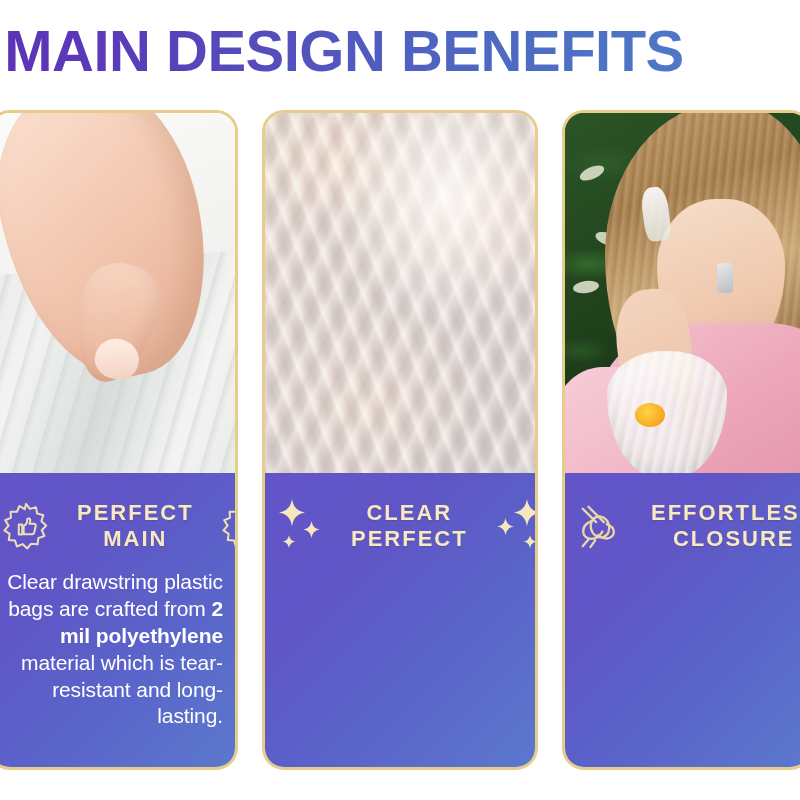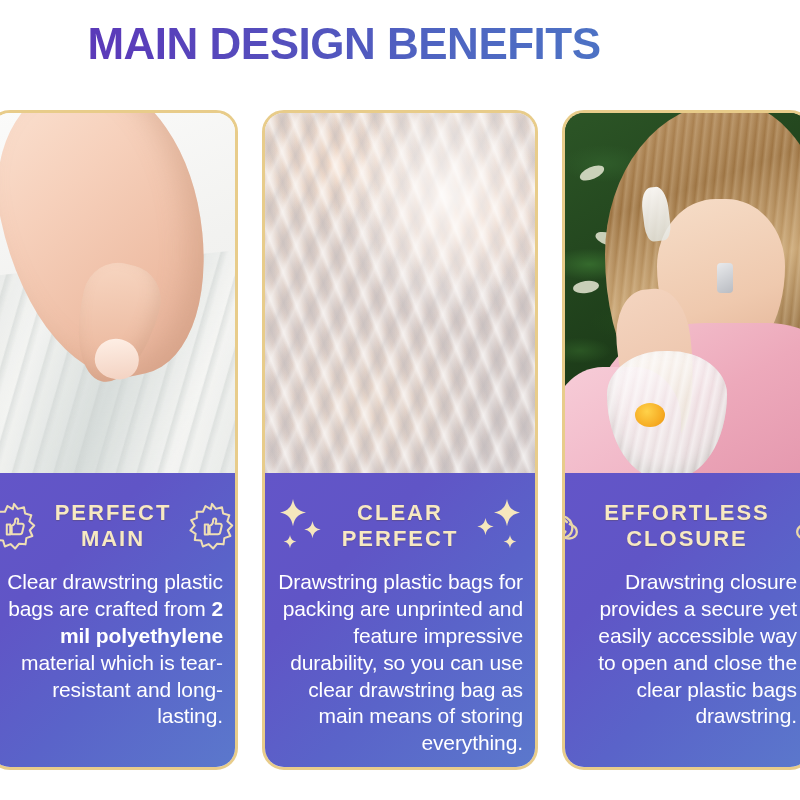--- a/index.html
+++ b/index.html
@@ -9,21 +9,21 @@
     font-family:"Liberation Sans", sans-serif;
     overflow:hidden;
     position:relative;
   }
 
   
   .page-title{
     position:absolute;
     top:22px; left:0; width:688px;
     text-align:center;
-    font-size:44px;
+    font-size:58px;
     font-weight:bold;
     letter-spacing:-0.5px;
     line-height:1;
     background:linear-gradient(90deg,#5b34b5 0%,#5a3cba 18%,#5450bd 42%,#4f63c1 62%,#4d71c4 85%,#4f78c8 100%);
     -webkit-background-clip:text;
     background-clip:text;
     color:transparent;
     -webkit-text-fill-color:transparent;
     white-space:nowrap;
   }
@@ -209,22 +209,22 @@
     position:relative;
     padding:16px 8px 10px;
     background:linear-gradient(135deg,#6355c8 0%,#6055c6 30%,#5a63c9 60%,#5b78cc 100%);
     display:flex;
     flex-direction:column;
     align-items:center;
   }
   .panel-head{
     display:flex;
     align-items:center;
-    justify-content:center;
-    gap:14px;
+    justify-content:flex-start;
+    gap:24px;
     width:100%;
     min-height:74px;
   }
   .icon-slot{ flex:none; width:54px; height:60px; display:flex; align-items:center; justify-content:center; }
   .card-title{
     color:#f7e9c2;
     font-size:22px;
     font-weight:bold;
     letter-spacing:2px;
     line-height:1.18;
@@ -302,21 +302,20 @@
           <span>PERFECT</span>
         </span>
         <span class="icon-slot">
           <svg width="54" height="58" viewBox="0 0 54 58" fill="#f6e7bd">
             <path d="M35 2c1.6 8.2 4.6 11.6 13 13.6-8.4 2-11.4 5.4-13 13.6-1.6-8.2-4.6-11.6-13-13.6 8.4-2 11.4-5.4 13-13.6Z"></path>
             <path d="M13.5 21c1 5.2 2.9 7.4 8.2 8.6-5.3 1.2-7.2 3.4-8.2 8.6-1-5.2-2.9-7.4-8.2-8.6 5.3-1.2 7.2-3.4 8.2-8.6Z"></path>
             <path d="M38 38c.8 4 2.3 5.7 6.4 6.6-4.1.9-5.6 2.6-6.4 6.6-.8-4-2.3-5.7-6.4-6.6 4.1-.9 5.6-2.6 6.4-6.6Z"></path>
           </svg>
         </span>
       </div>
-      <p class="card-body"><span>Drawstring plastic bags for packing are unprinted and feature impressive durability, so you can use clear drawstring bag as main means of storing everything.</span><b></b><span></span></p>
     </div>
   </div>
 
   <div class="card bleed-right">
     <div class="photo ph3">
       <div class="leaves"></div>
       <div class="flower f1"></div>
         <div class="flower f2"></div>
       <div class="flower f3"></div>
         <div class="flower f4"></div>
@@ -352,17 +351,16 @@
             <path d="M44 8 30 22"></path>
             <path d="M38 6 22 22"></path>
             <ellipse cx="26" cy="27" rx="9.5" ry="11" transform="rotate(18 26 27)"></ellipse>
             <path d="M35 21c5 2 8.5 6.2 8.5 10.6 0 4.6-4 7.8-8.6 7.8-5.4 0-9-3.6-11.4-7.6"></path>
             <path d="M19 24c-4.4 1.6-7.4 4.6-7.4 8.2 0 4 3.4 6.8 7.8 6.8 3.6 0 6.4-1.4 8.6-3.6"></path>
             <path d="M38 40 44 47"></path>
             <path d="M31 41 36 48"></path>
           </svg>
         </span>
       </div>
-      <p class="card-body"><span>Drawstring closure provides a secure yet easily accessible way to open and close the clear plastic bags drawstring.</span><b></b><span></span></p>
     </div>
   </div>
 
 </div>
 
 </body></html>

